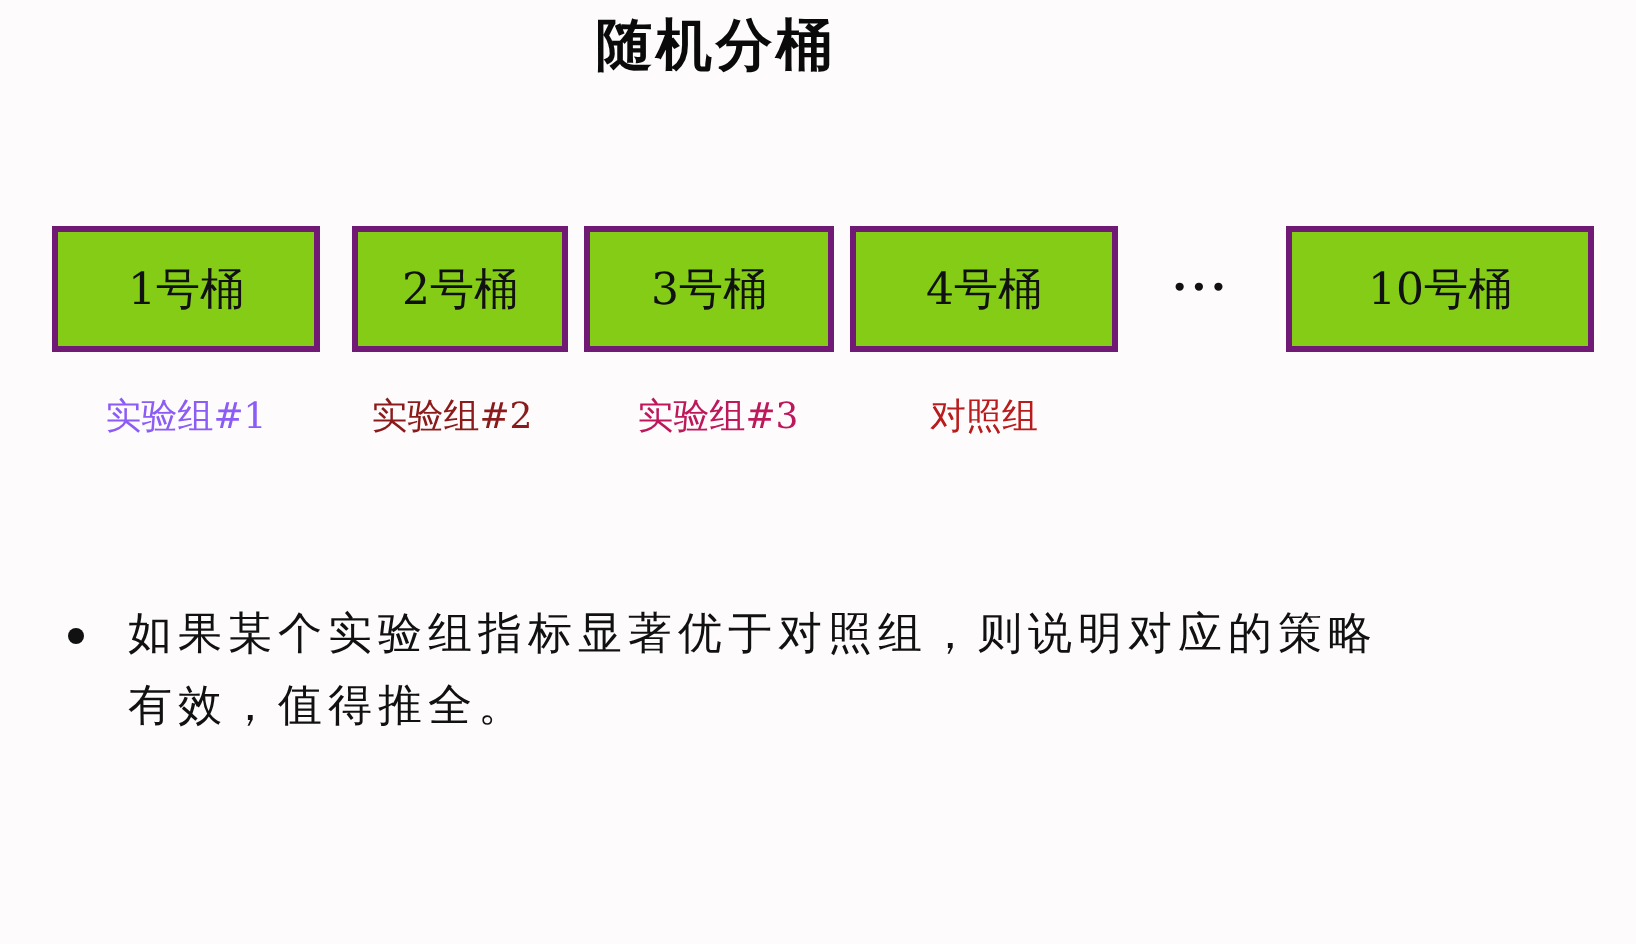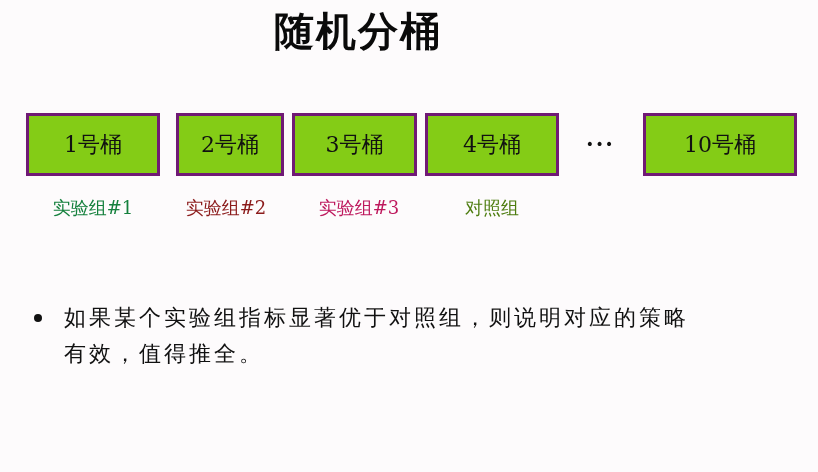--- a/index.html
+++ b/index.html
@@ -5,21 +5,21 @@
   html, body { margin: 0; padding: 0; }
   body {
     width: 818px; height: 472px; overflow: hidden;
     background: #fdfbfc;
     font-family: "DejaVu Serif", "Liberation Serif", serif;
     color: #111;
     position: relative;
   }
   .title {
     position: absolute; left: 0; width: 716px; top: 4px;
-    text-align: center; font-size: 40px; font-weight: bold;
+    text-align: center; font-size: 28px; font-weight: bold;
     font-family: "DejaVu Sans", sans-serif; letter-spacing: 2px;
     color: #0a0a0a;
   }
   .buckets { position: absolute; top: 113px; left: 26px; height: 65px; }
   .bucket {
     position: absolute; top: 0; height: 63px;
     background: #84cc16; border: 3px solid #701a75;
     display: flex; align-items: center; justify-content: center;
     font-size: 22px; color: #111; box-sizing: border-box;
   }
@@ -44,24 +44,24 @@
 
 <div class="buckets">
   <div class="bucket" style="left:0;width:134px;">1号桶</div>
   <div class="bucket" style="left:150px;width:108px;">2号桶</div>
   <div class="bucket" style="left:266px;width:125px;">3号桶</div>
   <div class="bucket" style="left:399px;width:134px;">4号桶</div>
   <div class="ellipsis" style="left:560px;">···</div>
   <div class="bucket" style="left:617px;width:154px;">10号桶</div>
 </div>
 
-<div class="label" style="left:26px;width:134px;color:#15803d;">实验组#1</div>
+<div class="label" style="left:26px;width:134px;color:#8b5cf6;">实验组#1</div>
 <div class="label" style="left:159px;width:134px;color:#8b1a1a;text-align:center;">实验组#2</div>
 <div class="label" style="left:292px;width:134px;color:#be185d;">实验组#3</div>
-<div class="label" style="left:425px;width:134px;color:#4d7c0f;">对照组</div>
+<div class="label" style="left:425px;width:134px;color:#b91c1c;">对照组</div>
 
 <div class="bullets">
   <div class="bullet">
     <span class="dot"></span>
     <span class="line">如果某个实验组指标显著优于对照组，则说明对应的策略</span>
     <span class="line">有效，值得推全。</span>
   </div>
 </div>
 
 </body></html>

